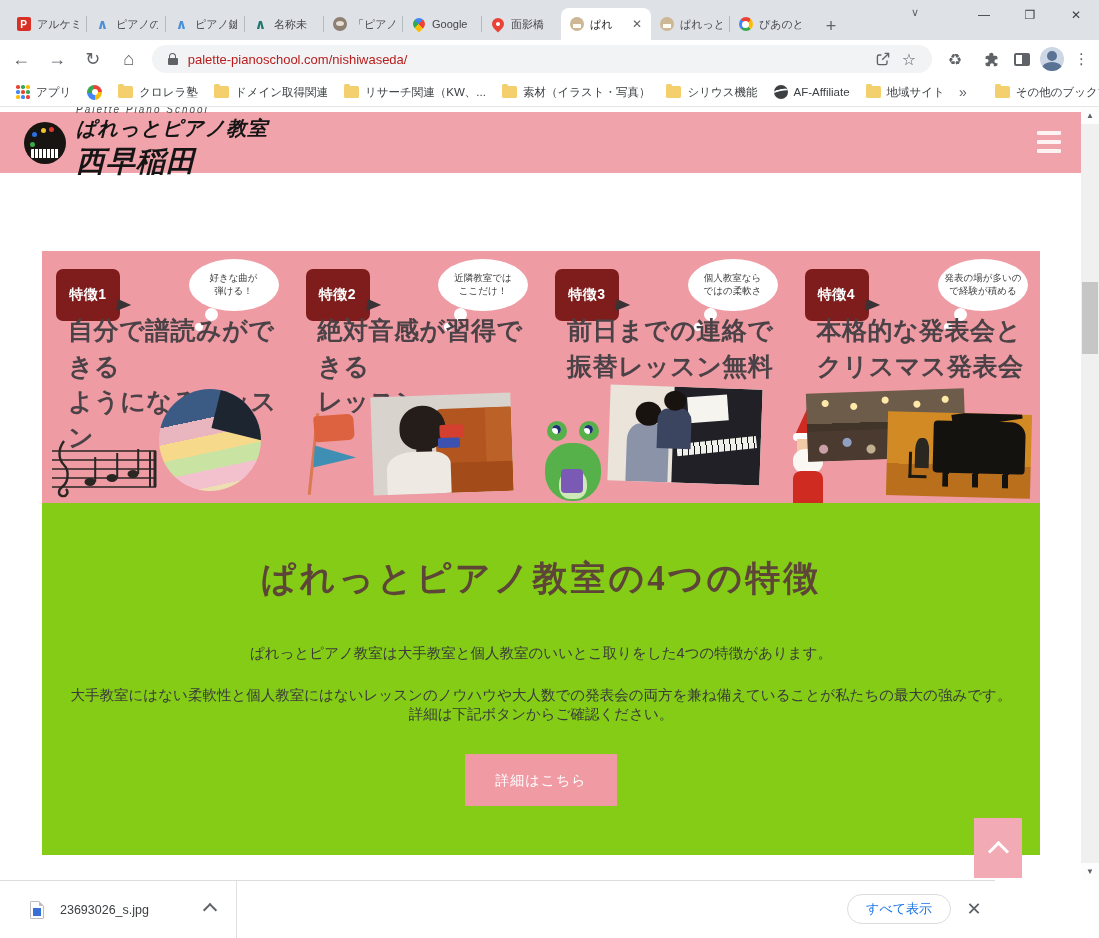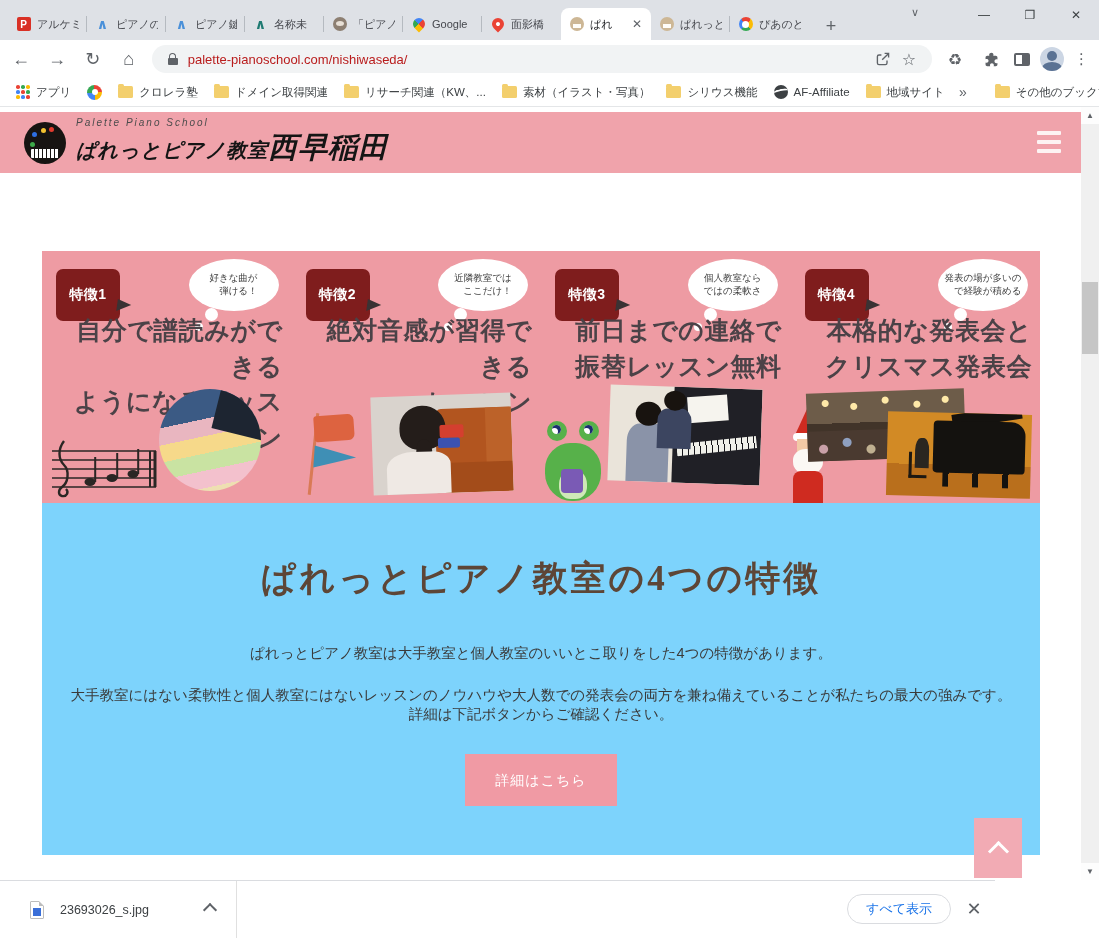--- a/index.html
+++ b/index.html
@@ -77,21 +77,21 @@
   .logo { position:relative; width:42px; height:42px; margin-left:24px; border-radius:50%; background:#171412; flex:none; }
   .logo .keys { position:absolute; left:7px; bottom:6px; width:28px; height:9px; background:#fff; border-radius:1px;
       background:repeating-linear-gradient(90deg,#fff 0 3px,#171412 3px 4px); }
   .logo .d1,.logo .d2,.logo .d3,.logo .d4 { position:absolute; width:5px; height:5px; border-radius:50%; }
   .logo .d1 { background:#e23b2e; left:25px; top:5px; }
   .logo .d2 { background:#2e6fe2; left:8px; top:10px; }
   .logo .d3 { background:#f2c230; left:17px; top:6px; }
   .logo .d4 { background:#3da84a; left:6px; top:20px; }
   .logotext { margin-left:10px; }
   .tagline { font-size:10px; color:#4c4c4c; letter-spacing:2px; }
-  .brandline { display:flex; align-items:baseline; color:#151515; }
+  .brandline { display:flex; align-items:baseline; color:#151515;flex-direction:column; }
   .brand-name { font-size:20px; font-weight:bold; letter-spacing:1px; }
   .brand-area { font-size:29px; font-weight:900; letter-spacing:1px; }
   .hamburger { position:absolute; right:20px; top:19px; width:24px; height:22px; display:flex; flex-direction:column; justify-content:space-between; cursor:pointer; }
   .hamburger i { display:block; height:4px; background:#fdf3f3; border-radius:1px; }
 
   
   .banner { position:absolute; left:42px; top:144px; width:998px; height:252px; background:#ee9ba3; display:flex; }
   .feat { position:relative; width:249.5px; height:252px; }
   .feat:nth-child(-n+3) { border-right:1px solid rgba(255,255,255,0.0); }
   .badge { position:absolute; left:14px; top:18px; width:64px; height:52px; background:#7f1d1d; border-radius:7px; color:#fff; font-size:14px; font-weight:bold; display:flex; align-items:center; justify-content:center; letter-spacing:.5px; }
@@ -158,41 +158,41 @@
                  #4a3a30; }
   .ph-stage { left:96px; top:28px; width:144px; height:84px; transform:rotate(1.5deg); background:linear-gradient(180deg,#d28a25 0 62%,#b96f1c 62%); }
   .ph-stage .gp { position:absolute; right:6px; top:8px; width:92px; height:52px; background:#14120f; border-radius:4px 14px 4px 4px; }
   .ph-stage .lid { position:absolute; right:10px; top:-4px; width:70px; height:14px; background:#14120f; transform:rotate(-10deg); }
   .ph-stage .legs { position:absolute; right:18px; top:58px; width:70px; height:16px;
       background:linear-gradient(90deg,#14120f 0 6px,transparent 6px 30px,#14120f 30px 36px,transparent 36px 60px,#14120f 60px 66px,transparent 66px); }
   .ph-stage .player { position:absolute; left:28px; top:26px; width:14px; height:30px; background:#2a2620; border-radius:40% 40% 0 0; }
   .ph-stage .chair { position:absolute; left:22px; top:40px; width:18px; height:26px; border-left:3px solid #1c1812; border-bottom:3px solid #1c1812; }
 
   
-  .intro { position:absolute; left:42px; top:396px; width:998px; height:352px; background:#7dd3fc; text-align:center; }
+  .intro { position:absolute; left:42px; top:396px; width:998px; height:352px; background:#84cc16; text-align:center; }
   .intro h1 { font-family:"Liberation Serif","DejaVu Serif",serif; font-size:35px; color:#5d4637; letter-spacing:3px; padding-top:52px; font-weight:bold; }
   .intro p { font-size:14.5px; color:#3a3a3a; margin-top:0; }
   .intro .p1 { margin-top:42px; }
   .intro .p2 { margin-top:23px; }
   .intro .p3 { }
   .cta { display:inline-block; margin-top:30px; width:152px; height:52px; background:#f09aa4; color:#fff; font-size:14px; border:none; cursor:pointer; line-height:52px; letter-spacing:1px; }
   .scrolltop { position:absolute; left:974px; top:711px; width:48px; height:60px; background:#f2abb4; cursor:pointer; }
   .scrolltop::after { content:""; position:absolute; left:17px; top:26px; width:12px; height:12px; border-left:3px solid #fff; border-top:3px solid #fff; transform:rotate(45deg); }
 
   
   .dlbar { position:absolute; left:0; top:880px; width:995px; height:58px; background:#fff; border-top:1px solid #dadce0; }
   .dlchip { position:absolute; left:0; top:0; height:57px; width:237px; border-right:1px solid #e0e0e0; display:flex; align-items:center; cursor:pointer; }
   .fileic { width:14px; height:18px; background:#fff; border:1px solid #bdbdbd; border-radius:1px; margin-left:30px; position:relative; }
   .fileic::before { content:""; position:absolute; right:-1px; top:-1px; border-top:5px solid #fff; border-left:5px solid #bdbdbd; }
   .fileic::after { content:""; position:absolute; left:2px; top:6px; width:8px; height:8px; background:#3a6fd8; }
   .fname { margin-left:16px; font-size:12.5px; color:#3c4043; }
   .dlchev { position:absolute; left:205px; top:24px; width:10px; height:10px; border-left:2px solid #5f6368; border-top:2px solid #5f6368; transform:rotate(45deg); }
   .showall { position:absolute; right:44px; top:13px; height:30px; padding:0 18px; border:1px solid #dadce0; border-radius:15px; background:#fff; color:#1a73e8; font-size:13px; cursor:pointer; }
   .dlclose { position:absolute; right:10px; top:17px; width:22px; height:22px; color:#5f6368; font-size:18px; text-align:center; line-height:22px; cursor:pointer; }
-  .pre { white-space:pre-line;text-align:right; }
+  .pre { white-space:pre-line; }
 </style>
 </head>
 <body>
 
 <div class="win">
 
   <div class="tabstrip">
     <div class="tabs">
       <div class="tab">
         <span class="favicon">

